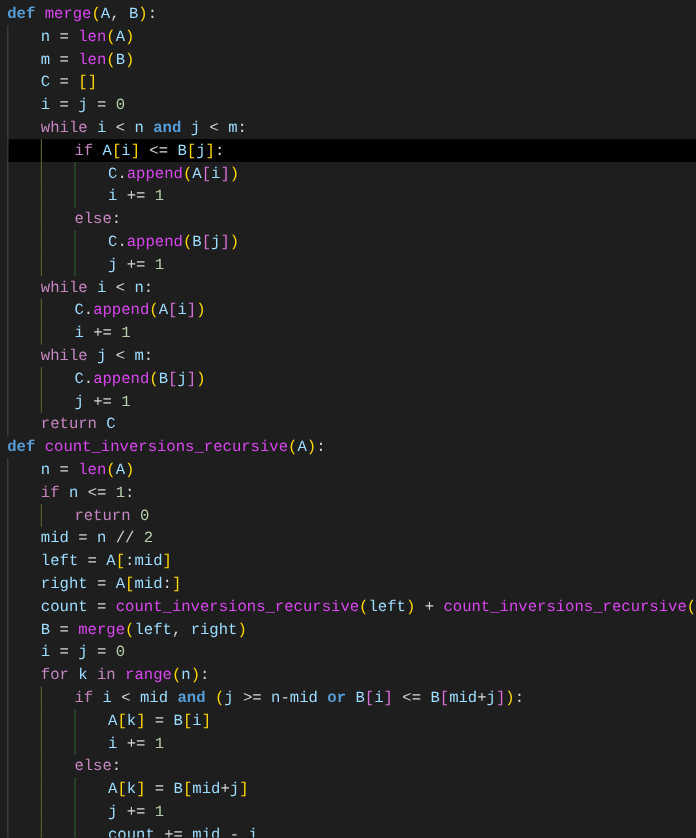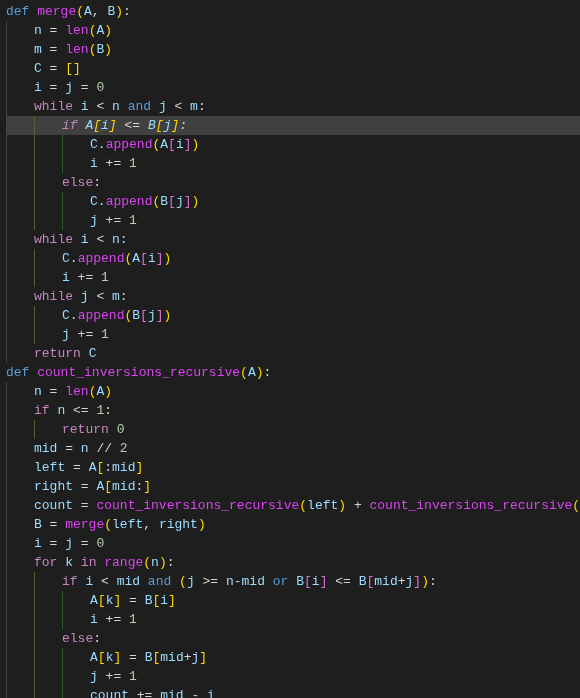--- a/index.html
+++ b/index.html
@@ -19,22 +19,21 @@
     padding: 2px 0 2px 6px;
     white-space: pre;
     position: relative;
   }
   .line {
     display: flex;
     height: 19px;
     position: relative;
   }
   .line.current {
-    background: #404040;
-    font-style: italic;
+    background: #000000;
   }
   .indent-guides {
     display: flex;
     flex-shrink: 0;
   }
   .ig {
     width: 28px;
     height: 19px;
     box-sizing: border-box;
     border-left: 1px solid #404040;
@@ -42,21 +41,21 @@
   }
   .ig.c0 { border-left-color: #444444; }
   .ig.c1 { border-left-color: #5a5a2a; } 
   .ig.c2 { border-left-color: #2f5a2f; }
 
   .code {
     white-space: pre;
   }
 
   
-  .kw   { color: #569cd6; }
+  .kw   { color: #569cd6; font-weight: bold; }
   .ctl  { color: #c586c0; }
   .fn   { color: #d946ef; }
   .var  { color: #9cdcfe; }
   .num  { color: #b5cea8; }
   .op   { color: #d4d4d4; }
   .punc { color: #d4d4d4; }
   .br1  { color: #ffd700; }
   .br2  { color: #da70d6; }
 </style>
 </head>

